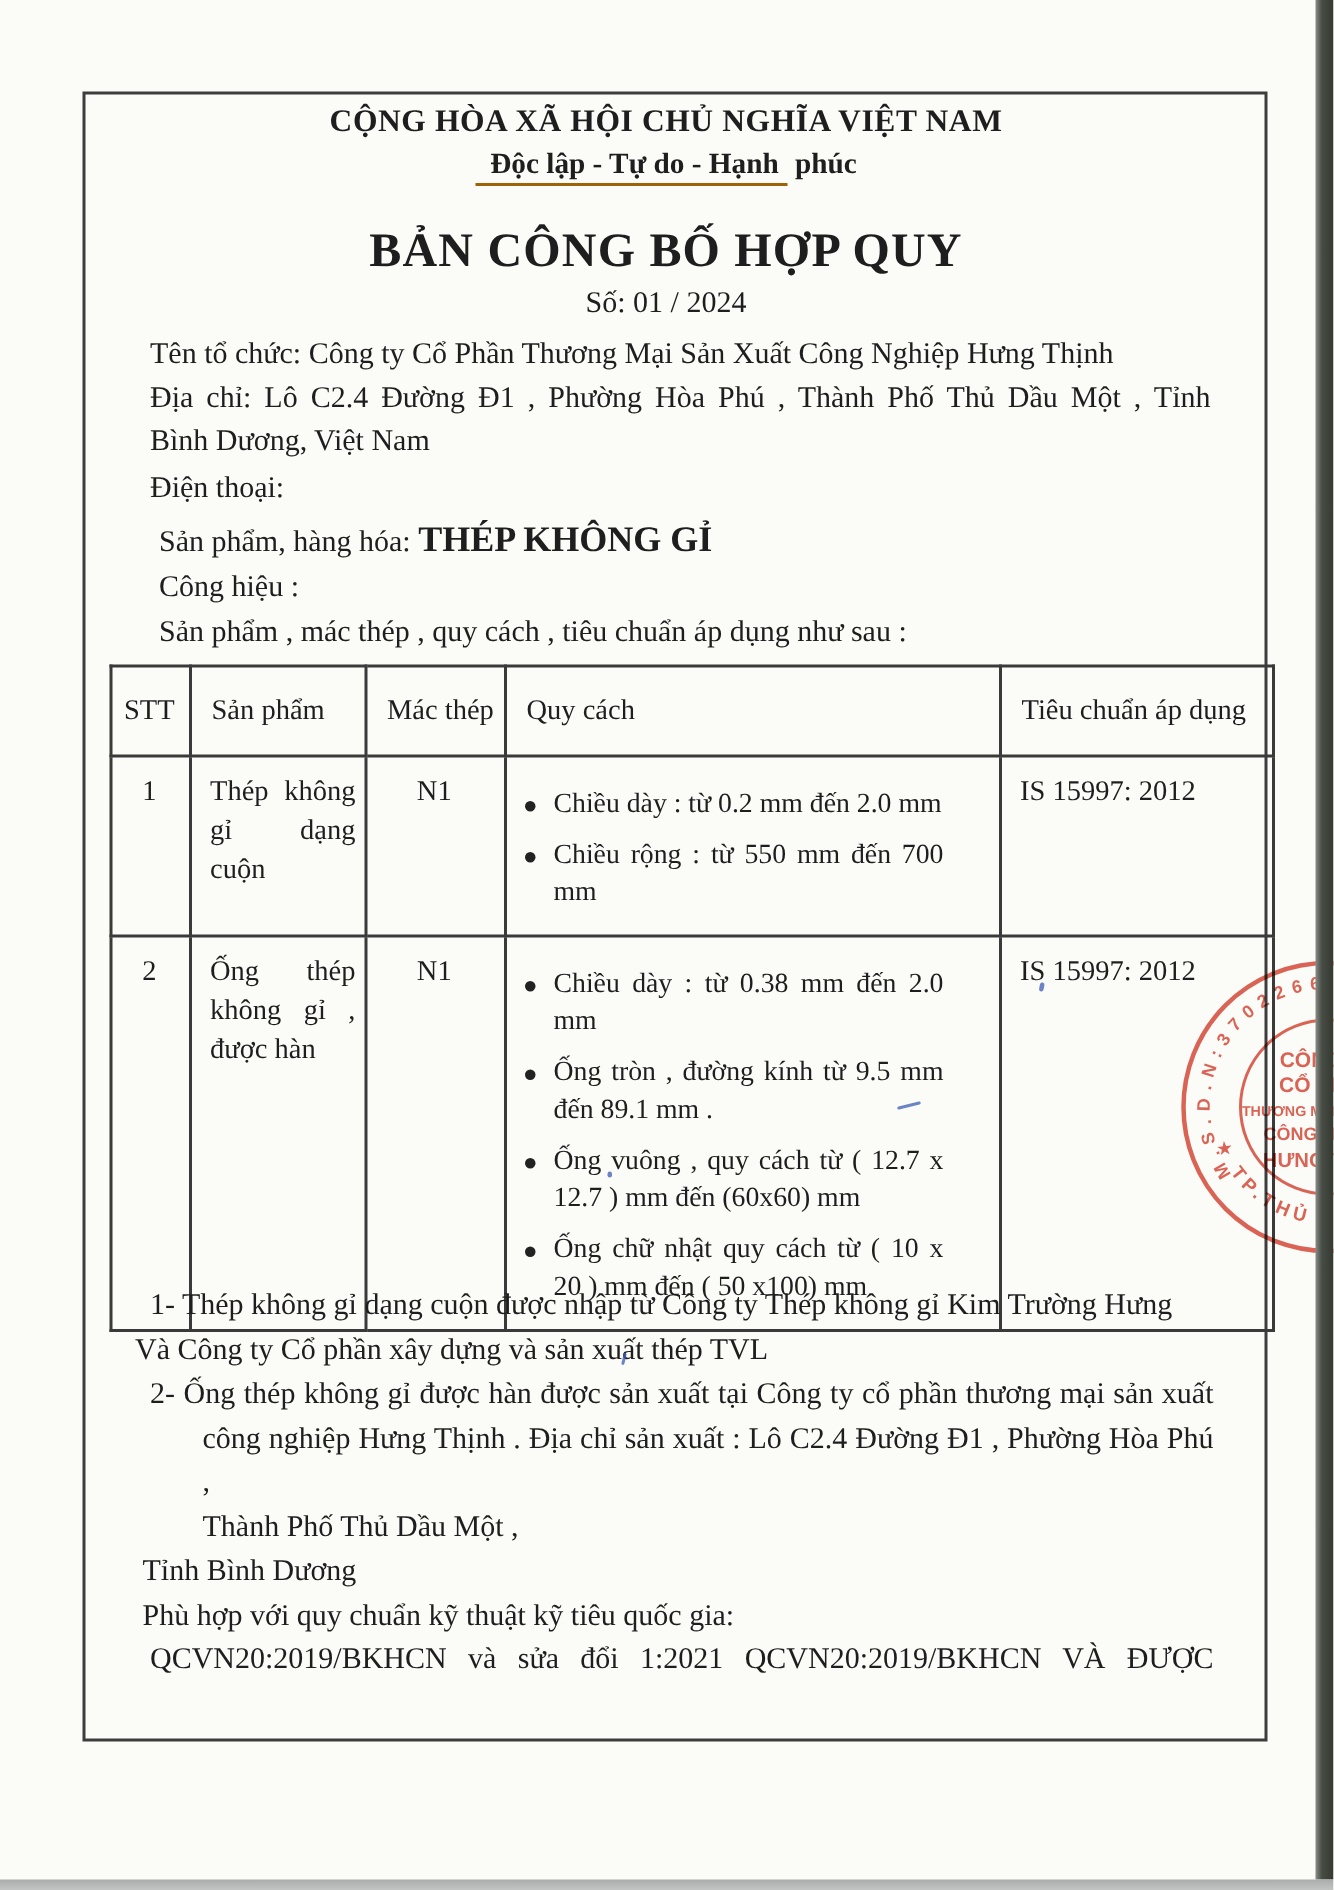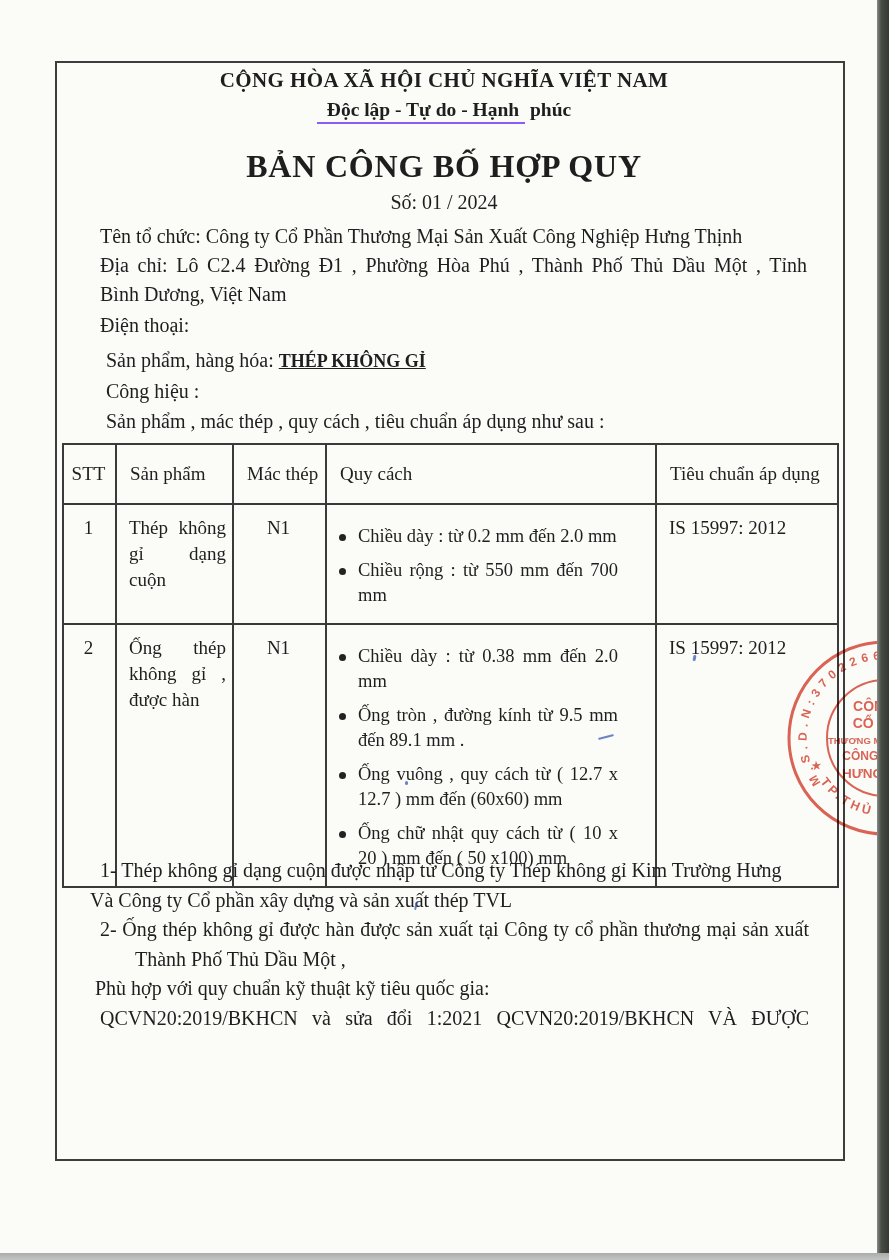--- a/index.html
+++ b/index.html
@@ -9,35 +9,35 @@
     font-family:"Liberation Serif","DejaVu Serif",serif;
   }
   .abs { position:absolute; }
   .center { left:0; width:888px; text-align:center; }
   .frame {
     left:55px; top:61px; width:786px; height:1096px;
     border:2px solid #3d3d3d; background:transparent;
   }
   .nat1 { top:68px; font-size:21px; font-weight:bold; letter-spacing:.4px; }
   .motto { top:99px; font-size:19.5px; font-weight:bold; }
-  .motto .ul { border-bottom:2px solid #8b5cf6; padding:0 6px 2px 10px; }
+  .motto .ul { border-bottom:2px solid #a16207; padding:0 6px 2px 10px; }
   .title { top:148px; font-size:32px; font-weight:bold; letter-spacing:.8px; }
   .docnum { top:191px; font-size:20px; }
   .bodytxt { font-size:20px; line-height:29px; }
   .org-name { left:100px; top:222px; width:710px; }
   .org-addr1 { left:100px; top:251px; width:707px; text-align:justify; text-align-last:justify; }
   .org-addr2 { left:100px; top:280px; width:707px; }
   .phone { left:100px; top:311px; }
   .product { left:106px; top:346px; }
-  .product b { font-size:18px;text-decoration:underline; }
+  .product b { font-size:24px; }
   .brand { left:106px; top:377px; }
   .intro { left:106px; top:407px; }
 
   table.main {
-    position:absolute; left:62px; top:443px; width:775px;
+    position:absolute; left:73px; top:443px; width:775px;
     border-collapse:collapse; table-layout:fixed; font-size:19px;
   }
   table.main th, table.main td { border:2px solid #3a3a3a; }
   table.main th { font-weight:normal; text-align:left; padding:8px 6px 8px 13px; height:42px; vertical-align:middle; }
   table.main th.c, table.main td.c { text-align:center; padding-left:4px; }
   table.main td { vertical-align:top; padding:10px 6px 6px 12px; line-height:26px; }
   td.sp { text-align:justify; padding-right:12px; }
   td.qc { padding:2px 4px 2px 36px;margin-left:36px; }
   .bi { display:flex; margin:9px 0; }
   .dot { width:7px; height:7px; border-radius:50%; background:#222; margin:10px 12px 0 0; flex:none; }
@@ -140,21 +140,23 @@
     </td>
     <td class="tc">IS 15997: 2012</td>
   </tr>
 </tbody>
   </table>
 
 <div class="abs notes">
   <div class="n-ind37">1-  Thép không gỉ dạng cuộn được nhập từ Công ty Thép không gỉ Kim Trường Hưng</div>
   <div class="n-ind27">Và Công ty Cổ phần xây dựng và sản xuất thép TVL</div>
   <div class="n2a jl">2-  Ống thép không gỉ được hàn được sản xuất tại Công ty cổ phần thương mại sản xuất</div>
+  <div class="n-ind72 jl">công nghiệp Hưng Thịnh . Địa chỉ sản xuất : Lô C2.4 Đường Đ1 , Phường Hòa Phú ,</div>
   <div class="n-ind72">Thành Phố Thủ Dầu Một ,</div>
+  <div class="n-ind32">Tỉnh Bình Dương</div>
   <div class="n-ind32">Phù hợp với quy chuẩn kỹ thuật kỹ tiêu quốc gia:</div>
   <div class="n-ind37 jl">QCVN20:2019/BKHCN và sửa đổi 1:2021 QCVN20:2019/BKHCN VÀ ĐƯỢC</div>
 </div>
 
 <svg class="abs stamp" viewBox="0 0 270 270" width="270" height="270">
   <defs>
     <path id="arcTop" d="M 71.1 179.7 A 78 78 0 1 1 202.5 96" fill="none"></path>
     <path id="arcBottom" d="M 60.8 159.1 A 78 78 0 0 0 209.2 159.1" fill="none"></path>
   </defs>
   <circle cx="135" cy="135" r="96" fill="none" stroke="#d9503f" stroke-width="3"></circle>

